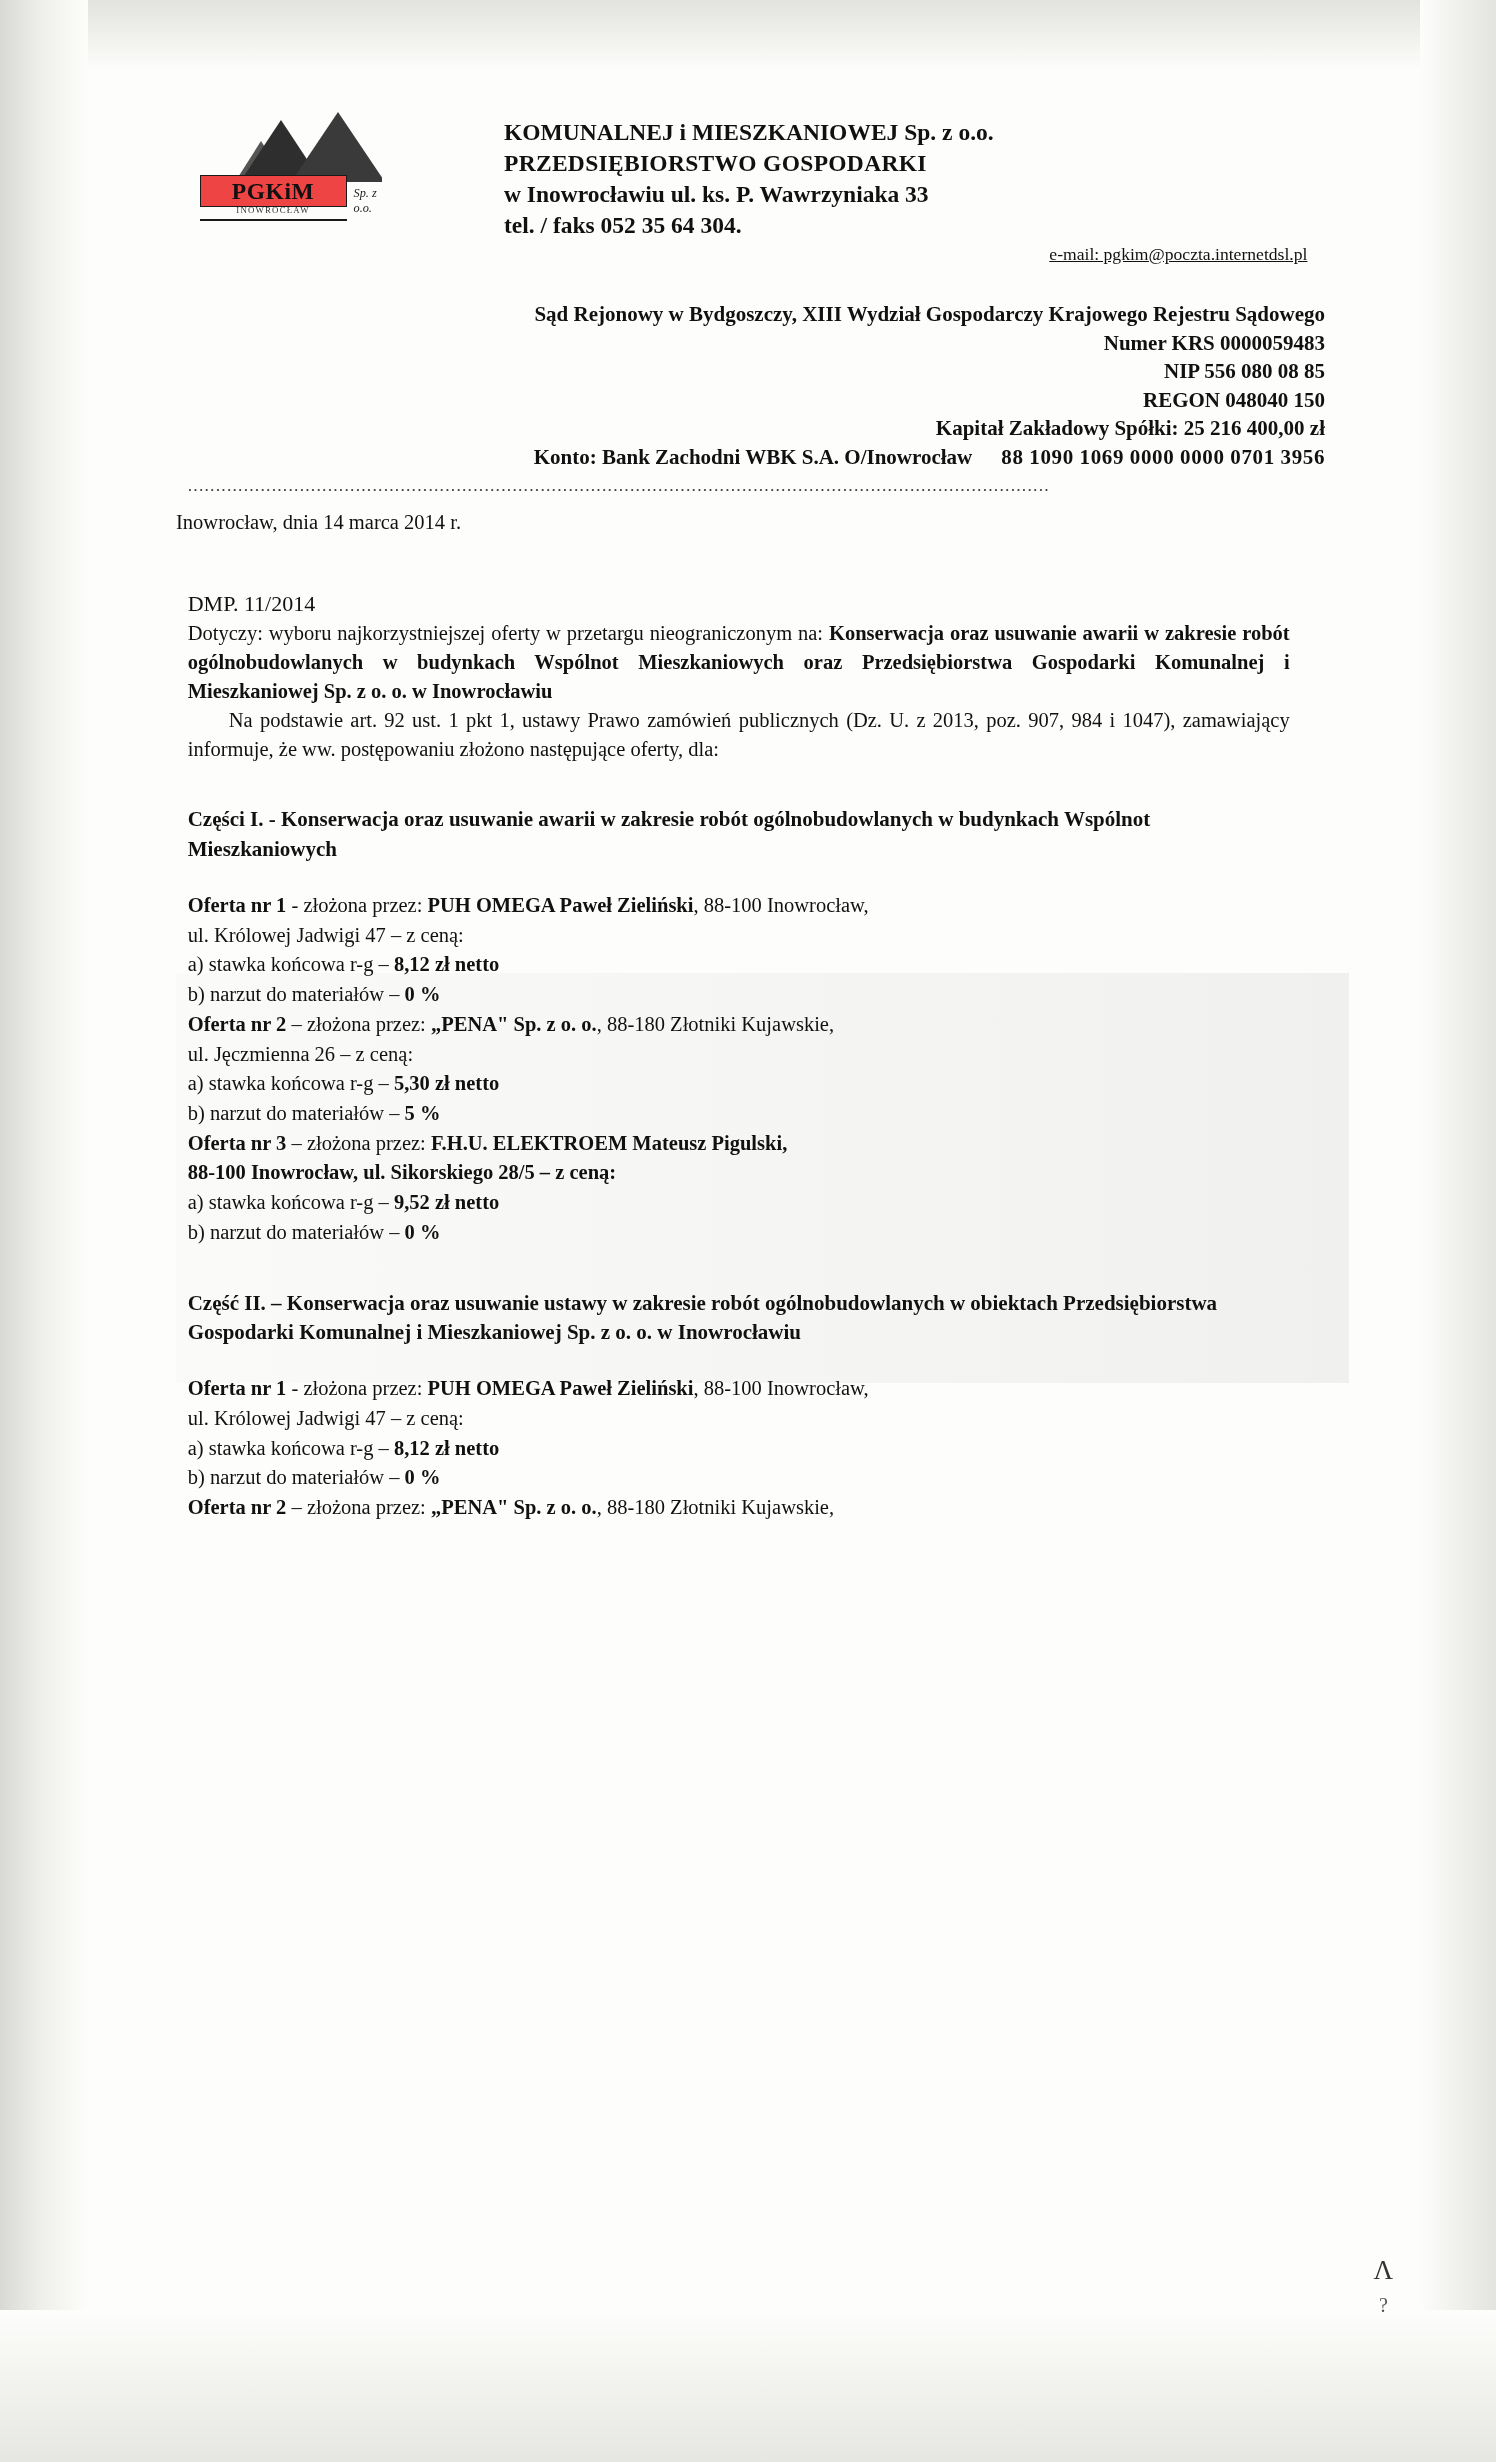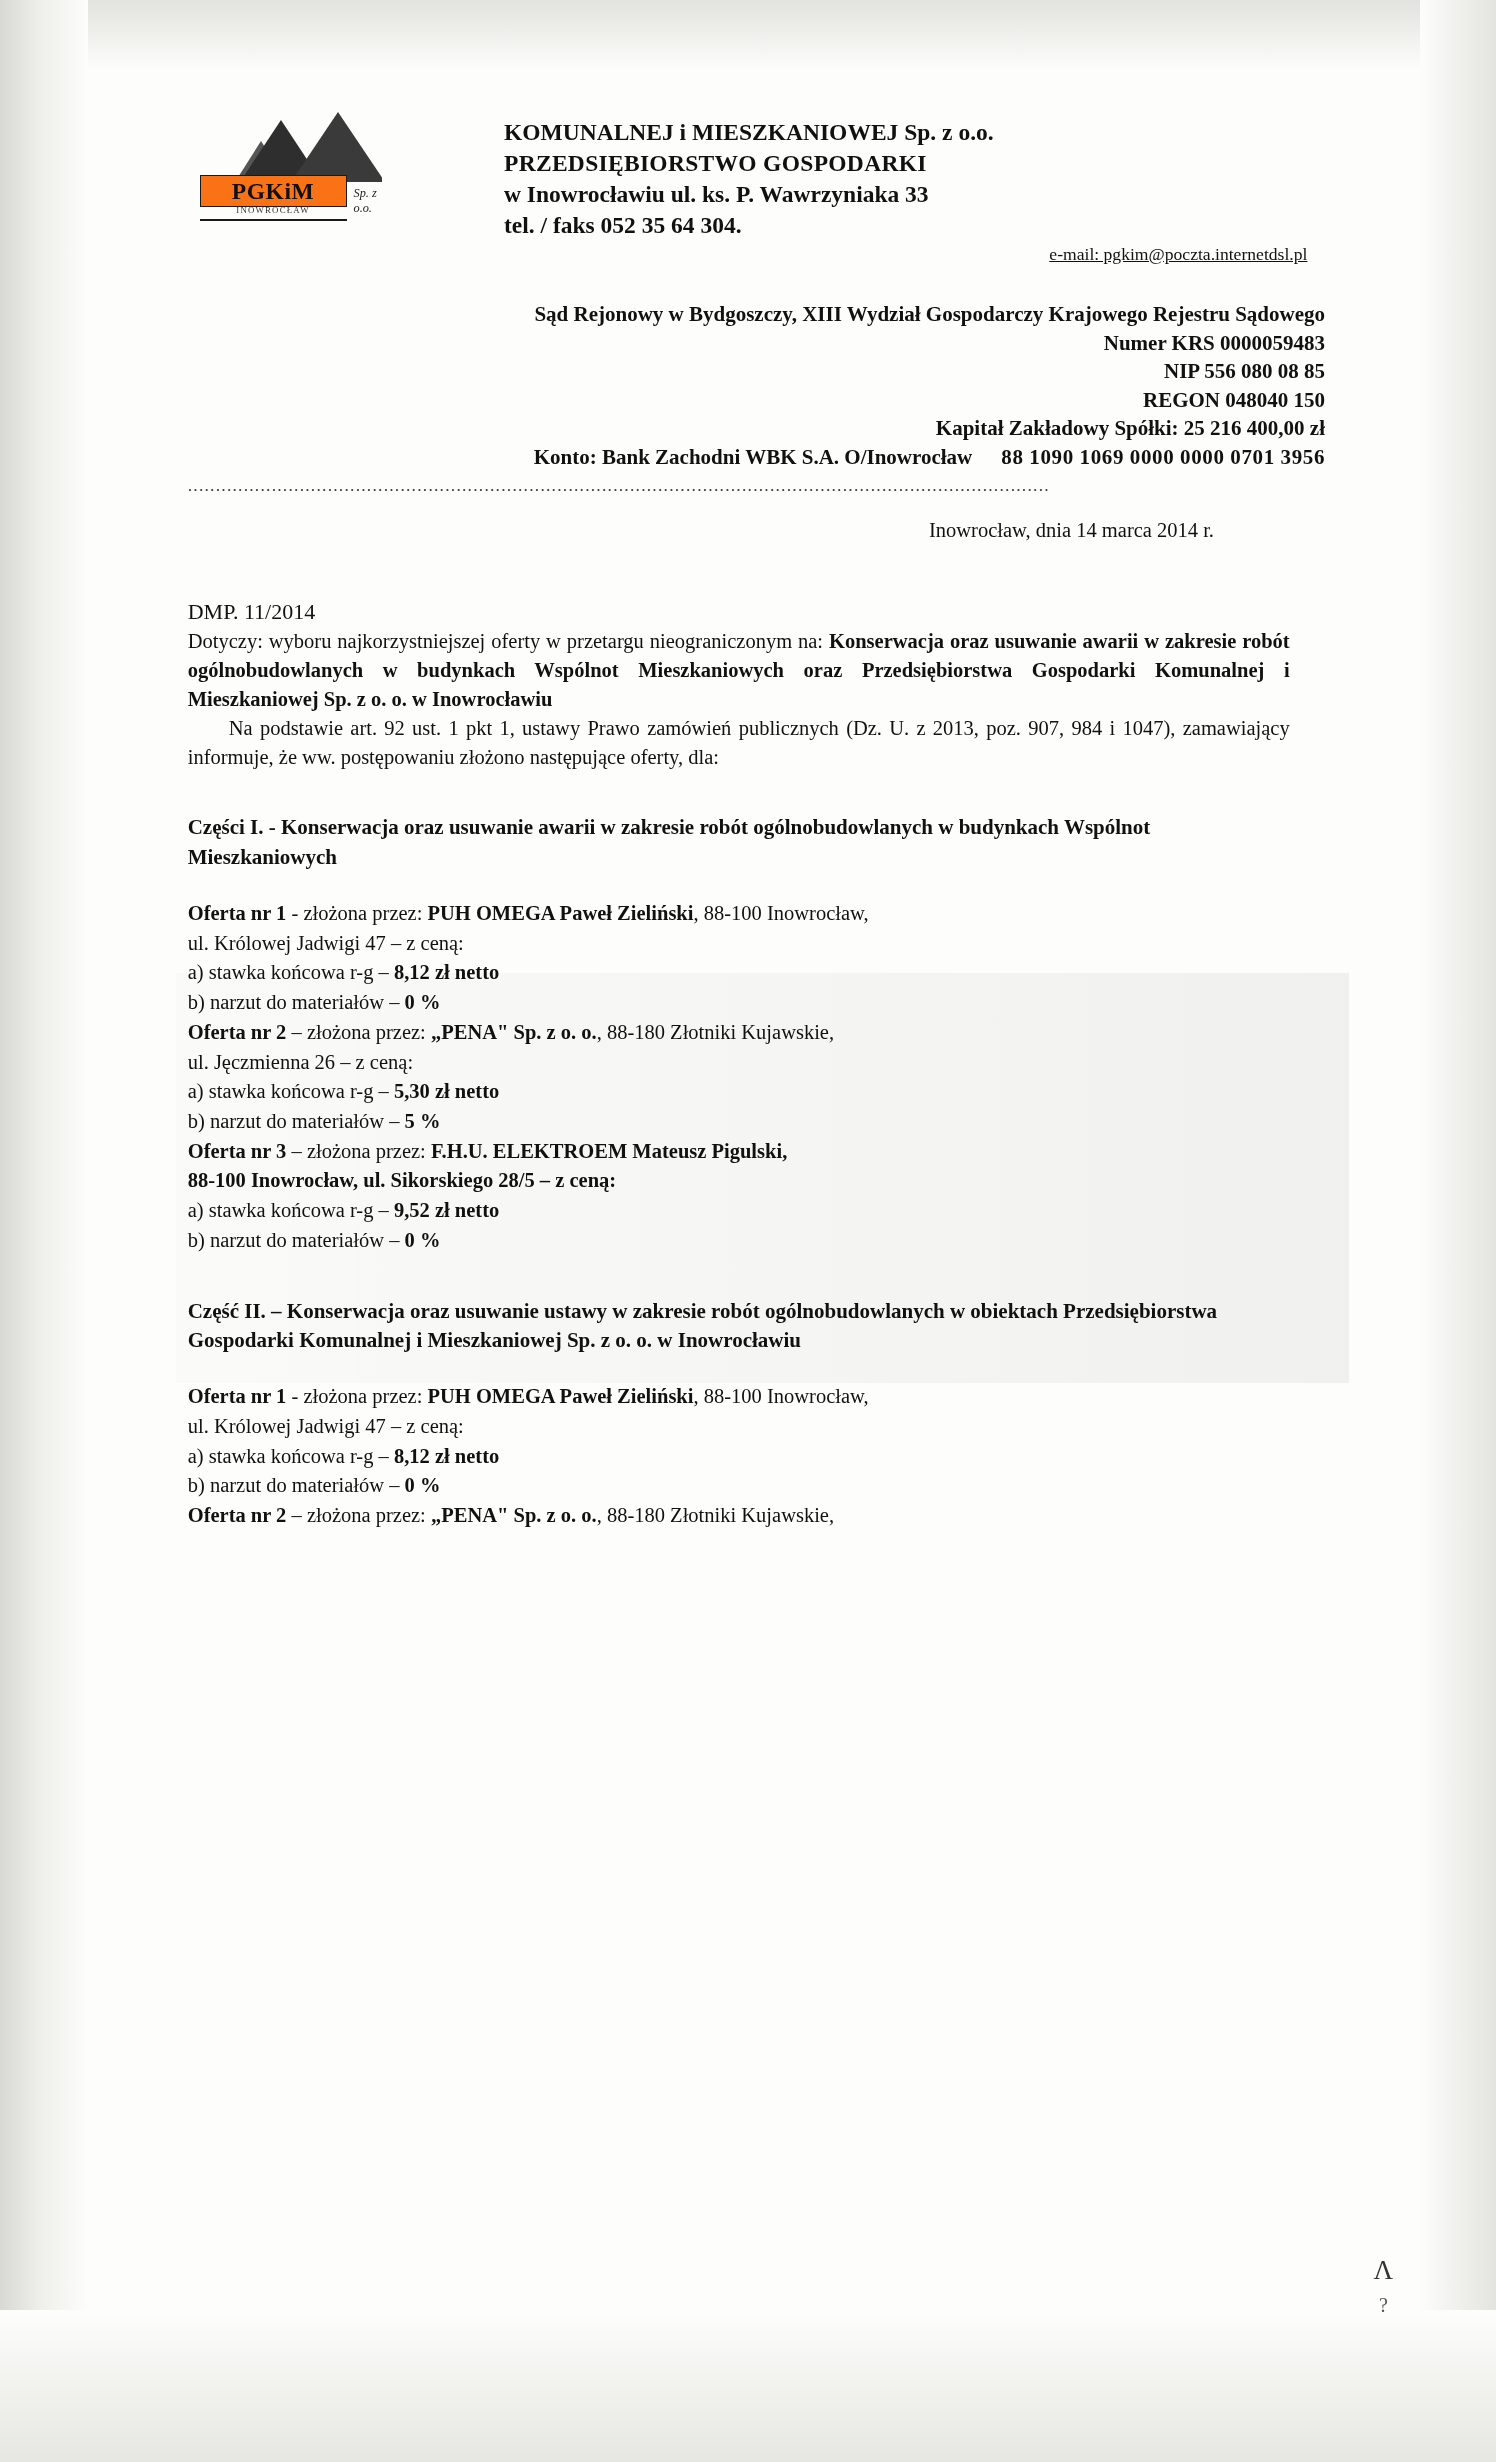--- a/index.html
+++ b/index.html
@@ -105,21 +105,21 @@
     top: 63px;
     width: 147px;
     border: 1.8px solid #1a1a1a;
     box-sizing: border-box;
     text-align: center;
     font-family: "Liberation Serif", serif;
     font-weight: bold;
     font-size: 23.5px;
     letter-spacing: 0.6px;
     padding: 2.3px 0 1.2px 0;
-    background: #f97316;
+    background: #ef4444;
   }
   .logo-sub {
     position: absolute;
     left: 0px;
     top: 93px;
     width: 147px;
     text-align: center;
     font-size: 8.8px;
     letter-spacing: 1.2px;
     color: #333;
@@ -188,24 +188,23 @@
     margin-left: 11.7px;
     font-size: 17.6px;
     letter-spacing: 1.2px;
     color: #3c3c3c;
     overflow: hidden;
     white-space: nowrap;
     height: 26px;
   }
 
   .place-date {
-    text-align: right;
     margin-right: 111px;
     font-size: 20.5px;
-    margin-top: 18px;
+    margin-top: 10px;
     color: #111;
   }
 
   
   .body-block {
     margin-top: 43px;
     margin-left: 11.7px;
     width: 1102px;
   }
   p {

